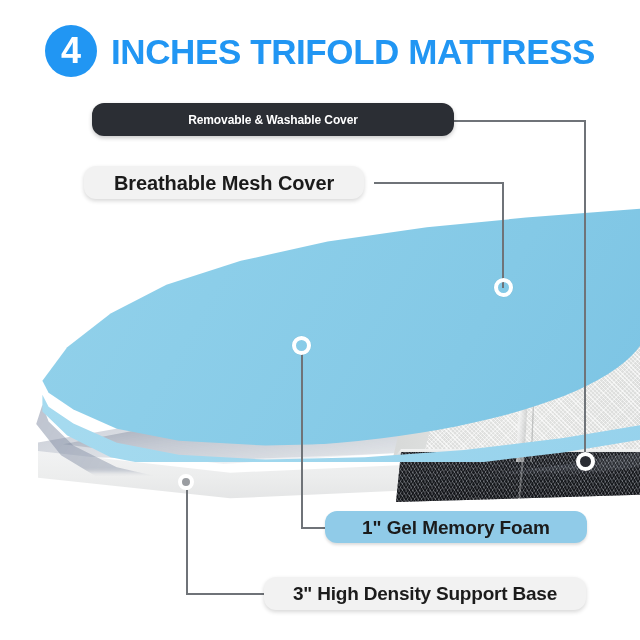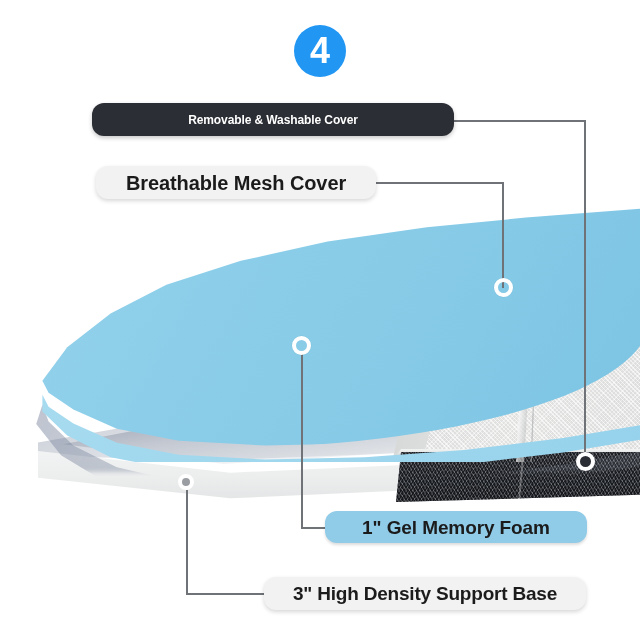--- a/index.html
+++ b/index.html
@@ -282,21 +282,21 @@
     box-shadow: 0 2px 3px rgba(0,0,0,0.14);
   }
 
   #pill-removable {
     left: 92px; top: 103px;
     width: 362px; height: 33px;
     font-size: 12px;
     letter-spacing: -0.1px;
   }
   #pill-breathable {
-    left: 96px; top: 166px;
+    left: 84px; top: 166px;
     width: 280px; height: 33px;
     font-size: 20px;
     letter-spacing: -0.1px;
   }
   #pill-gel {
     left: 325px; top: 511px;
     width: 262px; height: 32px;
     font-size: 19px;
     letter-spacing: -0.1px;
   }
@@ -342,20 +342,21 @@
 <div class="ln lnv" id="ln-d-v"></div>
 <div class="ln lnh" id="ln-d-h"></div>
 
 <div class="dot dot-ring" id="dot-cover"></div>
 <div class="dot dot-filled-dark" id="dot-mesh"></div>
 <div class="dot dot-ring" id="dot-foam"></div>
 <div class="dot dot-filled-gray" id="dot-base"></div>
 
 <div id="header">
   <div id="badge">4</div>
+  <div id="headline">INCHES TRIFOLD MATTRESS</div>
 </div>
 
 <div class="pill pill-dark" id="pill-removable">Removable &amp; Washable Cover</div>
 
 <div class="pill pill-light" id="pill-breathable">Breathable Mesh Cover</div>
 
 <div class="pill pill-blue" id="pill-gel">1" Gel  Memory Foam</div>
 
 <div class="pill pill-light" id="pill-support">3"  High Density Support Base</div>
 

